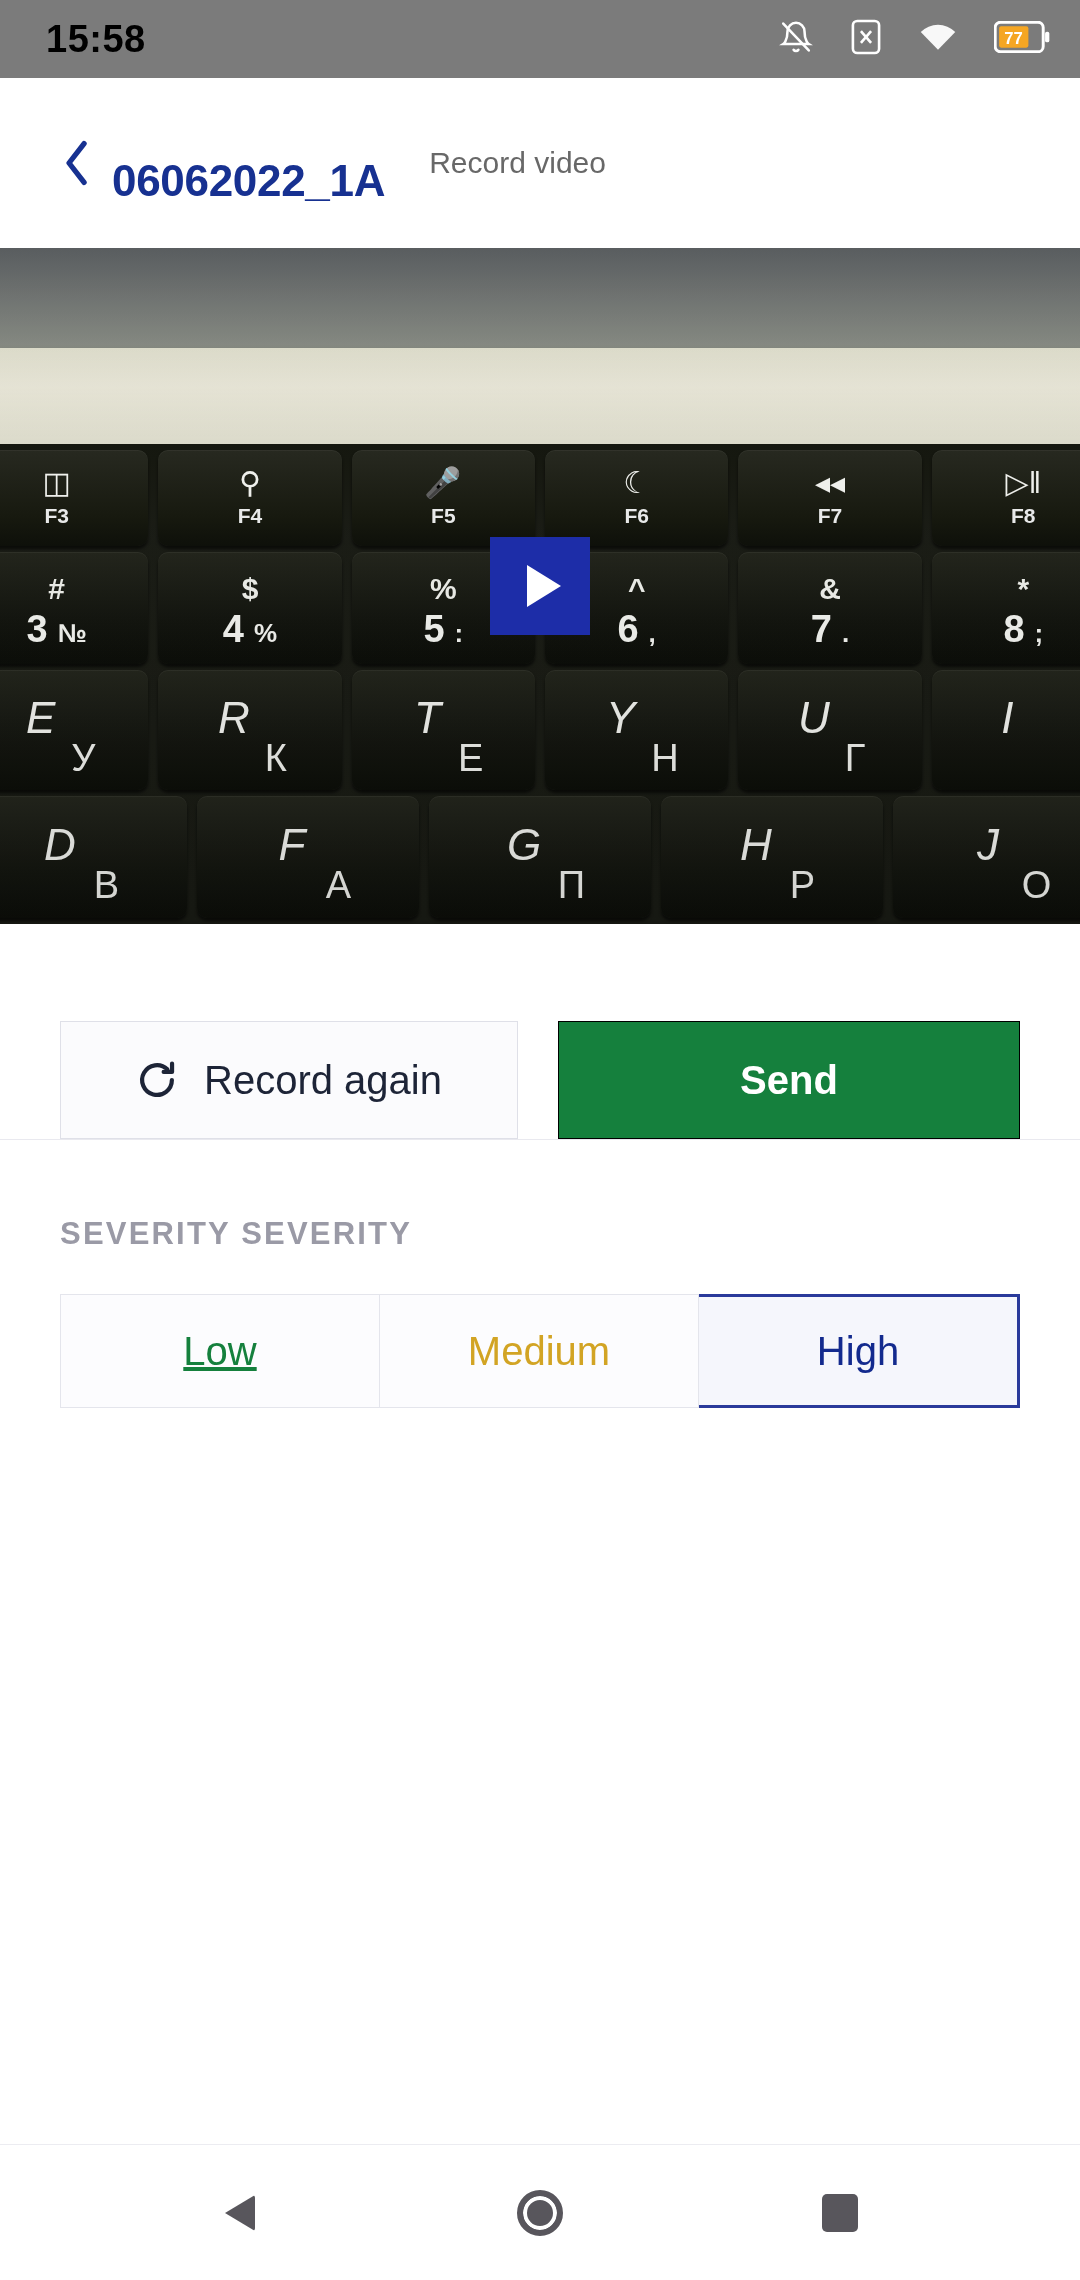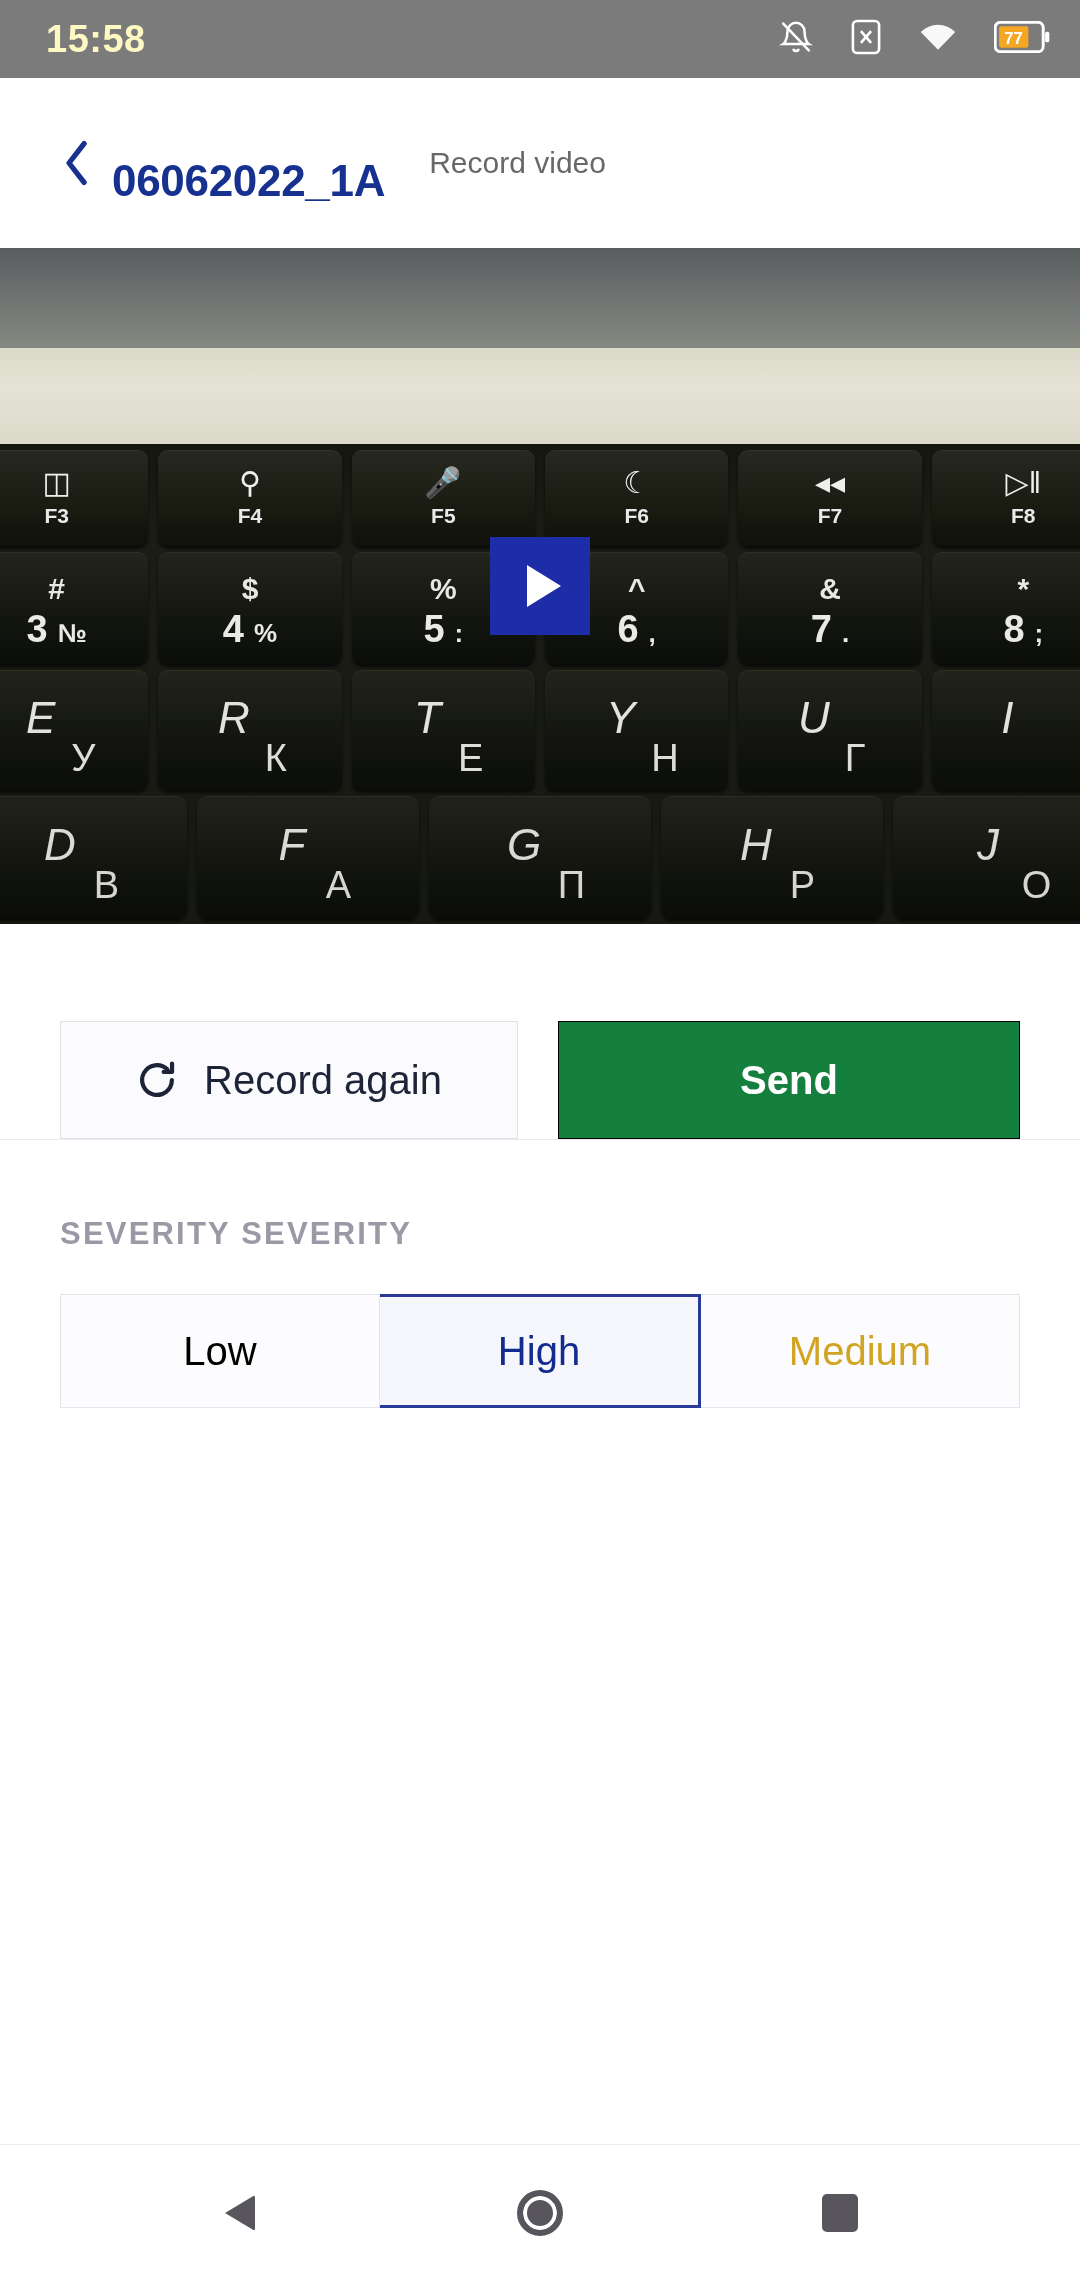--- a/index.html
+++ b/index.html
@@ -20,21 +20,21 @@
   
   .statusbar {
     height:78px; flex:0 0 78px;
     background:#7b7b7b;
     display:flex; align-items:center;
     padding:0 30px 0 46px;
     color:#ffffff;
   }
   .status-time {
     font-size:38px; font-weight:bold; letter-spacing:0.5px;
-    color:#fef9c3;
+    color:#000000;
     text-align:center;
   }
   .status-icons {
     margin-left:auto;
     display:flex; align-items:center; gap:37px;
   }
   .sicon { display:block; }
 
   
   .appbar {
@@ -201,21 +201,21 @@
   }
   .seg {
     flex:1;
     display:flex; align-items:center; justify-content:center;
     font-size:40px;
     background:#fcfcfe;
     border:1px solid #e4e5ec;
     cursor:pointer;
   }
   .seg + .seg { border-left:none; }
-  .seg-low { color:#000000; }
+  .seg-low { color:#15803d;text-decoration:underline; }
   .seg-med { color:#d2a424; }
   .seg-high {
     color:#132a8e; font-weight:500;
     background:#f5f6fc;
     border:3px solid #2a3a9b;
     z-index:2;
   }
 
   
   .navbar {
@@ -433,25 +433,25 @@
       <span>Send</span>
     </div>
   </div>
 
   <div class="severity">
     <div class="sev-label">SEVERITY SEVERITY</div>
     <div class="segmented">
       <div class="seg seg-low">
         <span>Low</span>
       </div>
+      <div class="seg seg-med">
+        <span>Medium</span>
+      </div>
       <div class="seg seg-high">
         <span>High</span>
-      </div>
-      <div class="seg seg-med">
-        <span>Medium</span>
       </div>
     </div>
   </div>
 
   <div class="navbar">
     <div class="nav-item">
       <div class="nav-back"></div>
     </div>
     <div class="nav-item">
       <div class="nav-home"></div>

